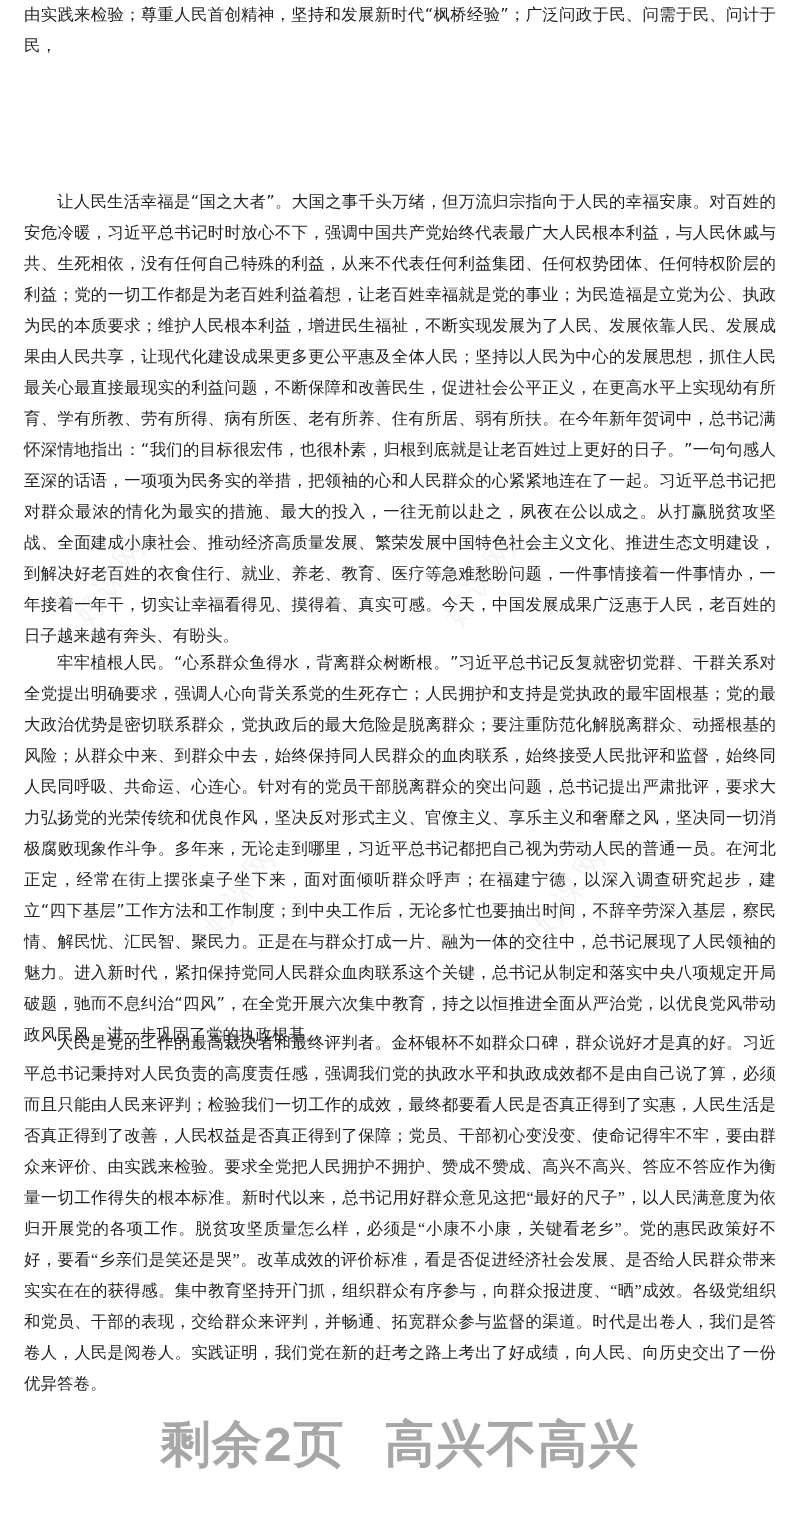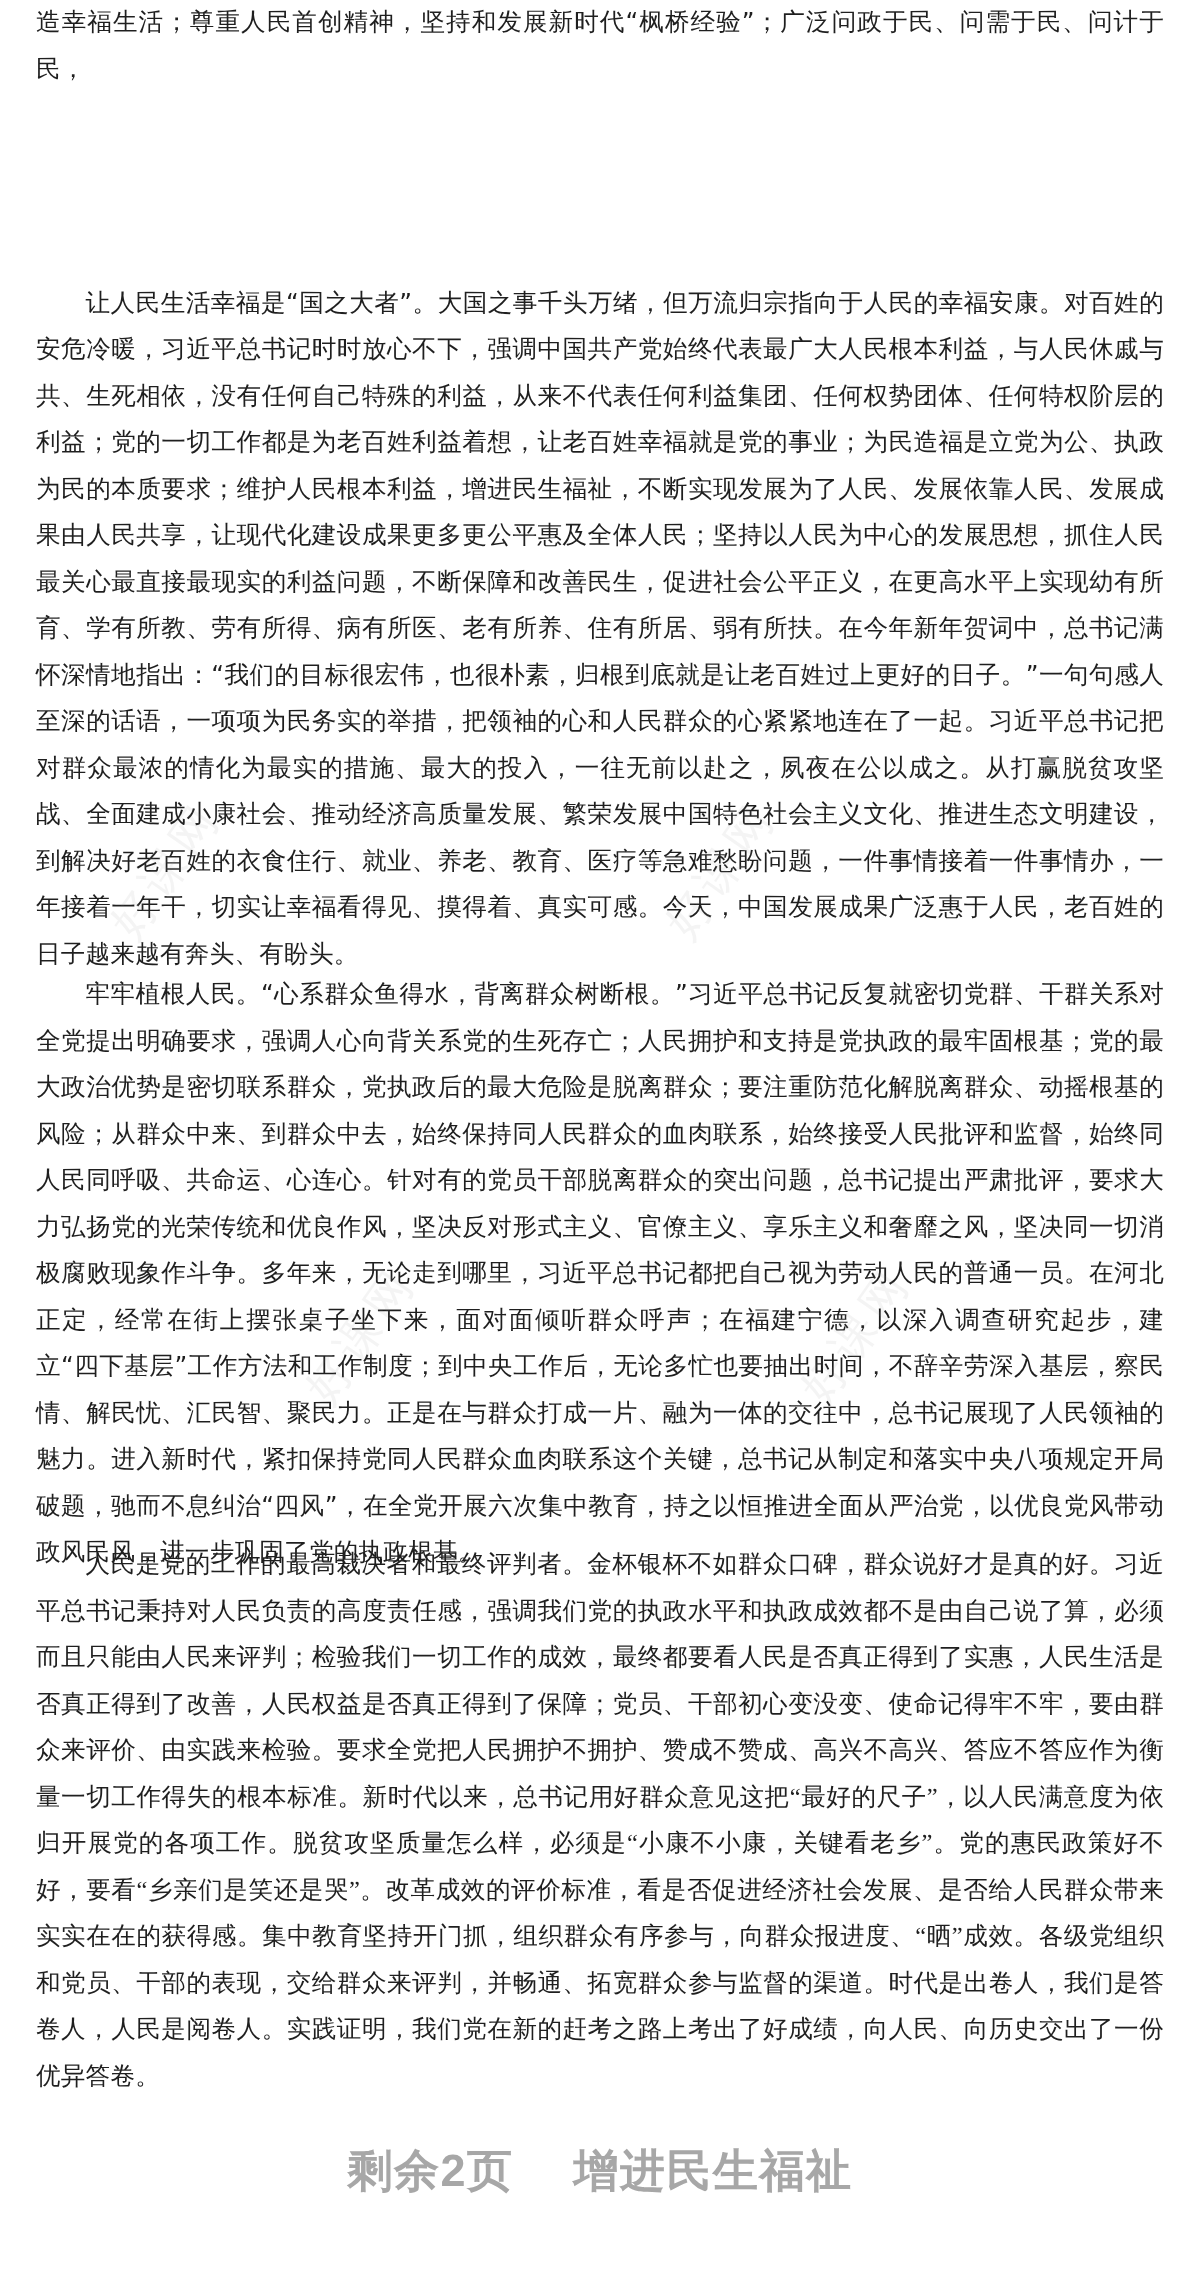--- a/index.html
+++ b/index.html
@@ -58,45 +58,45 @@
 
     .banner {
       position: absolute;
       left: 0;
       top: 1418px;
       width: 800px;
       height: 60px;
       text-align: center;
     }
     .banner span {
-      font-family: Liberation Sans, sans-serif;
+      font-family: Liberation Mono, monospace;
       font-weight: bold;
-      font-size: 30px;
+      font-size: 50px;
       color: #a7a7a7;
       line-height: 60px;
       letter-spacing: 1px;
     }
     .banner .gap { display: inline-block; width: 40px; }
   </style>
 </head>
 <body>
 
 <div class="page">
 
-  <p class="para" id="p0">造幸福生活；尊重人民首创精神，坚持和发展新时代“枫桥经验”；广泛问政于民、问需于民、问计于民，</p>
+  <p class="para" id="p0">由实践来检验；尊重人民首创精神，坚持和发展新时代“枫桥经验”；广泛问政于民、问需于民、问计于民，</p>
 
 
   <p class="para indent" id="p2">让人民生活幸福是“国之大者”。大国之事千头万绪，但万流归宗指向于人民的幸福安康。对百姓的安危冷暖，习近平总书记时时放心不下，强调中国共产党始终代表最广大人民根本利益，与人民休戚与共、生死相依，没有任何自己特殊的利益，从来不代表任何利益集团、任何权势团体、任何特权阶层的利益；党的一切工作都是为老百姓利益着想，让老百姓幸福就是党的事业；为民造福是立党为公、执政为民的本质要求；维护人民根本利益，增进民生福祉，不断实现发展为了人民、发展依靠人民、发展成果由人民共享，让现代化建设成果更多更公平惠及全体人民；坚持以人民为中心的发展思想，抓住人民最关心最直接最现实的利益问题，不断保障和改善民生，促进社会公平正义，在更高水平上实现幼有所育、学有所教、劳有所得、病有所医、老有所养、住有所居、弱有所扶。在今年新年贺词中，总书记满怀深情地指出：“我们的目标很宏伟，也很朴素，归根到底就是让老百姓过上更好的日子。”一句句感人至深的话语，一项项为民务实的举措，把领袖的心和人民群众的心紧紧地连在了一起。习近平总书记把对群众最浓的情化为最实的措施、最大的投入，一往无前以赴之，夙夜在公以成之。从打赢脱贫攻坚战、全面建成小康社会、推动经济高质量发展、繁荣发展中国特色社会主义文化、推进生态文明建设，到解决好老百姓的衣食住行、就业、养老、教育、医疗等急难愁盼问题，一件事情接着一件事情办，一年接着一年干，切实让幸福看得见、摸得着、真实可感。今天，中国发展成果广泛惠于人民，老百姓的日子越来越有奔头、有盼头。</p>
 
   <p class="para indent" id="p3">牢牢植根人民。“心系群众鱼得水，背离群众树断根。”习近平总书记反复就密切党群、干群关系对全党提出明确要求，强调人心向背关系党的生死存亡；人民拥护和支持是党执政的最牢固根基；党的最大政治优势是密切联系群众，党执政后的最大危险是脱离群众；要注重防范化解脱离群众、动摇根基的风险；从群众中来、到群众中去，始终保持同人民群众的血肉联系，始终接受人民批评和监督，始终同人民同呼吸、共命运、心连心。针对有的党员干部脱离群众的突出问题，总书记提出严肃批评，要求大力弘扬党的光荣传统和优良作风，坚决反对形式主义、官僚主义、享乐主义和奢靡之风，坚决同一切消极腐败现象作斗争。多年来，无论走到哪里，习近平总书记都把自己视为劳动人民的普通一员。在河北正定，经常在街上摆张桌子坐下来，面对面倾听群众呼声；在福建宁德，以深入调查研究起步，建立“四下基层”工作方法和工作制度；到中央工作后，无论多忙也要抽出时间，不辞辛劳深入基层，察民情、解民忧、汇民智、聚民力。正是在与群众打成一片、融为一体的交往中，总书记展现了人民领袖的魅力。进入新时代，紧扣保持党同人民群众血肉联系这个关键，总书记从制定和落实中央八项规定开局破题，驰而不息纠治“四风”，在全党开展六次集中教育，持之以恒推进全面从严治党，以优良党风带动政风民风，进一步巩固了党的执政根基。</p>
 
   <p class="para indent" id="p4">人民是党的工作的最高裁决者和最终评判者。金杯银杯不如群众口碑，群众说好才是真的好。习近平总书记秉持对人民负责的高度责任感，强调我们党的执政水平和执政成效都不是由自己说了算，必须而且只能由人民来评判；检验我们一切工作的成效，最终都要看人民是否真正得到了实惠，人民生活是否真正得到了改善，人民权益是否真正得到了保障；党员、干部初心变没变、使命记得牢不牢，要由群众来评价、由实践来检验。要求全党把人民拥护不拥护、赞成不赞成、高兴不高兴、答应不答应作为衡量一切工作得失的根本标准。新时代以来，总书记用好群众意见这把“最好的尺子”，以人民满意度为依归开展党的各项工作。脱贫攻坚质量怎么样，必须是“小康不小康，关键看老乡”。党的惠民政策好不好，要看“乡亲们是笑还是哭”。改革成效的评价标准，看是否促进经济社会发展、是否给人民群众带来实实在在的获得感。集中教育坚持开门抓，组织群众有序参与，向群众报进度、“晒”成效。各级党组织和党员、干部的表现，交给群众来评判，并畅通、拓宽群众参与监督的渠道。时代是出卷人，我们是答卷人，人民是阅卷人。实践证明，我们党在新的赶考之路上考出了好成绩，向人民、向历史交出了一份优异答卷。</p>
 
   <div class="watermark" id="wm1">好课网</div>
   <div class="watermark" id="wm2">好课网</div>
   <div class="watermark" id="wm3">好课网</div>
   <div class="watermark" id="wm4">好课网</div>
 
   <div class="banner">
-    <span>剩余2页</span><span class="gap"></span><span>增进民生福祉</span>
+    <span>剩余2页</span><span class="gap"></span><span>高兴不高兴</span>
   </div>
 
 </div>
 
 </body></html>

